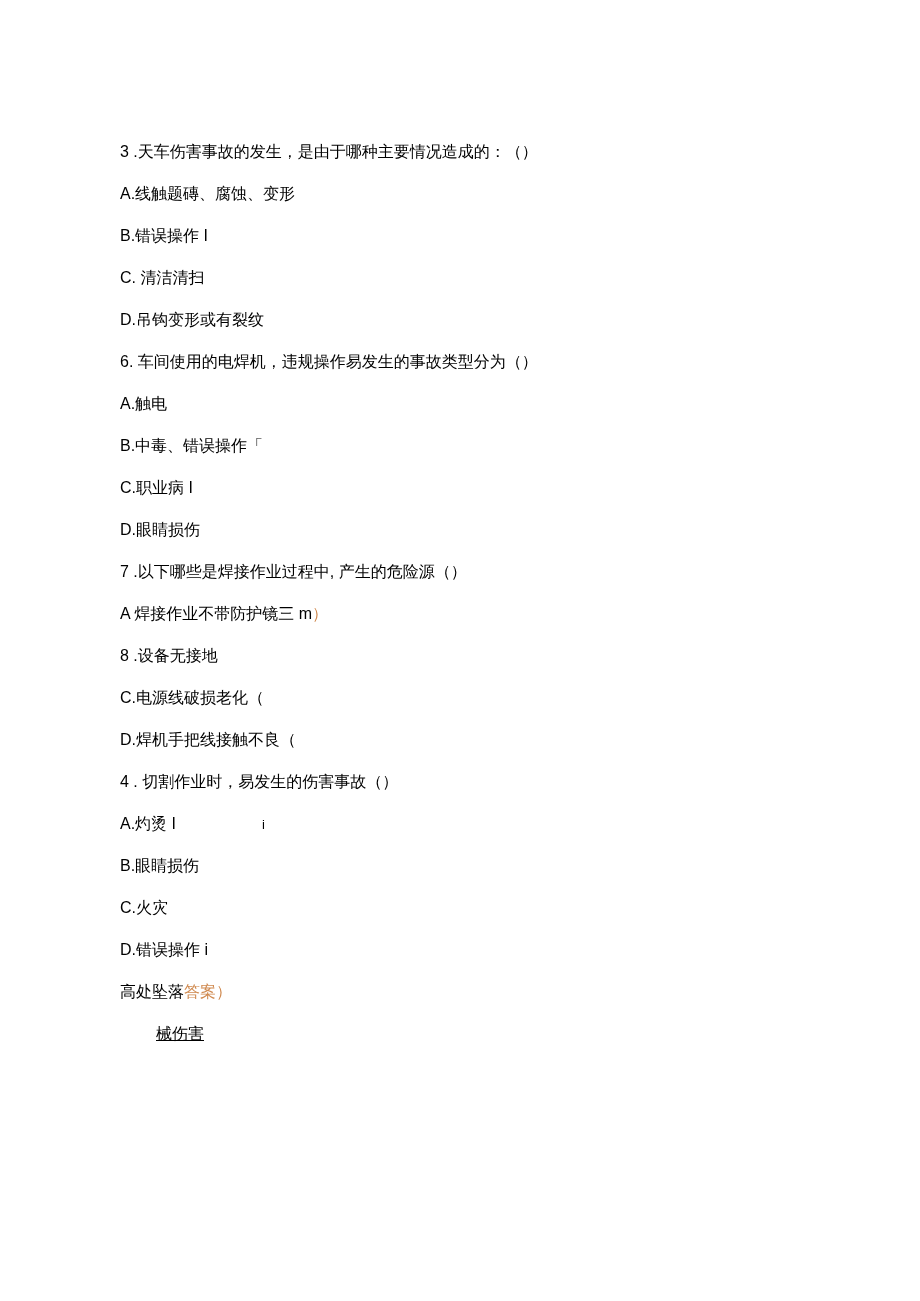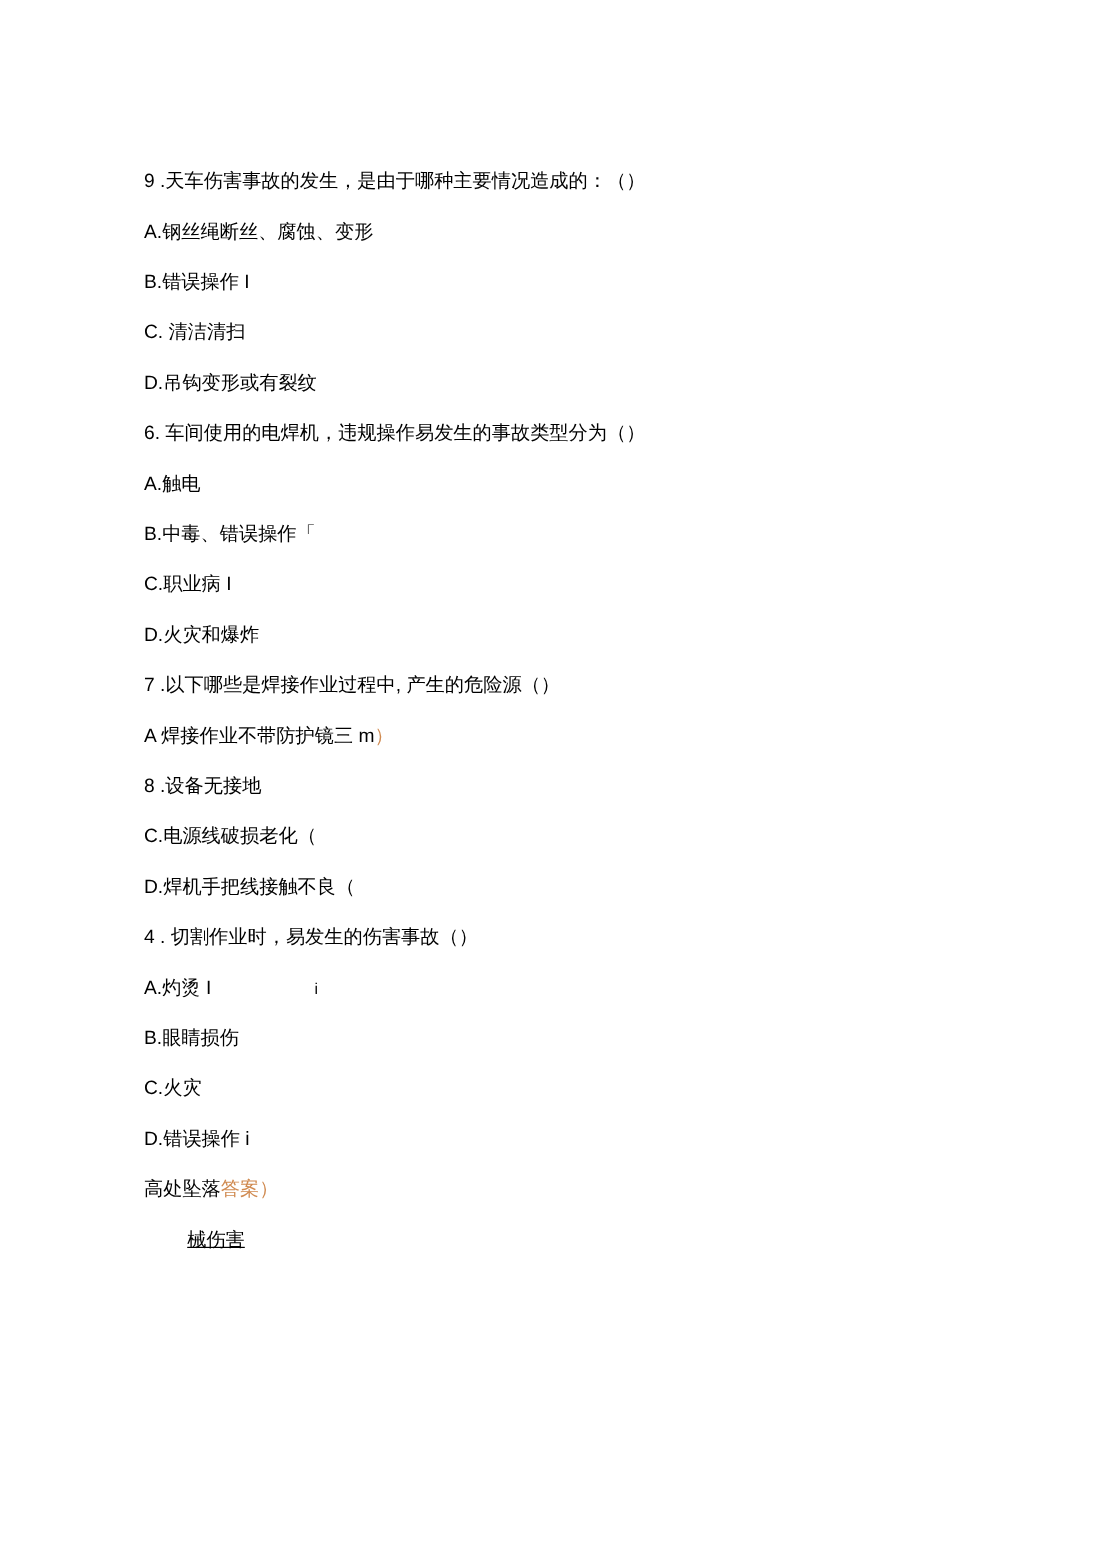--- a/index.html
+++ b/index.html
@@ -38,33 +38,33 @@
     }
     .gap {
       display: inline-block;
       width: 58px;
     }
   </style>
 </head>
 <body>
 
 <div class="question">
-  <div class="q-text">9 .天车伤害事故的发生，是由于哪种主要情况造成的：（）</div>
-  <div class="option">A.钢丝绳断丝、腐蚀、变形</div>
+  <div class="q-text">3 .天车伤害事故的发生，是由于哪种主要情况造成的：（）</div>
+  <div class="option">A.线触题磚、腐蚀、变形</div>
   <div class="option">B.错误操作 I</div>
   <div class="option">C. 清洁清扫</div>
   <div class="option">D.吊钩变形或有裂纹</div>
 </div>
 
 <div class="question">
   <div class="q-text">6. 车间使用的电焊机，违规操作易发生的事故类型分为（）</div>
   <div class="option">A.触电</div>
   <div class="option">B.中毒、错误操作「</div>
   <div class="option">C.职业病 I</div>
-  <div class="option">D.火灾和爆炸</div>
+  <div class="option">D.眼睛损伤</div>
 </div>
 
 <div class="question">
   <div class="q-text">7  .以下哪些是焊接作业过程中, 产生的危险源（）</div>
   <div class="option">
     <span>A 焊接作业不带防护镜三 m</span><span class="accent">）</span>
   </div>
   <div class="option">8  .设备无接地</div>
   <div class="option">C.电源线破损老化（</div>
   <div class="option">D.焊机手把线接触不良（</div>

